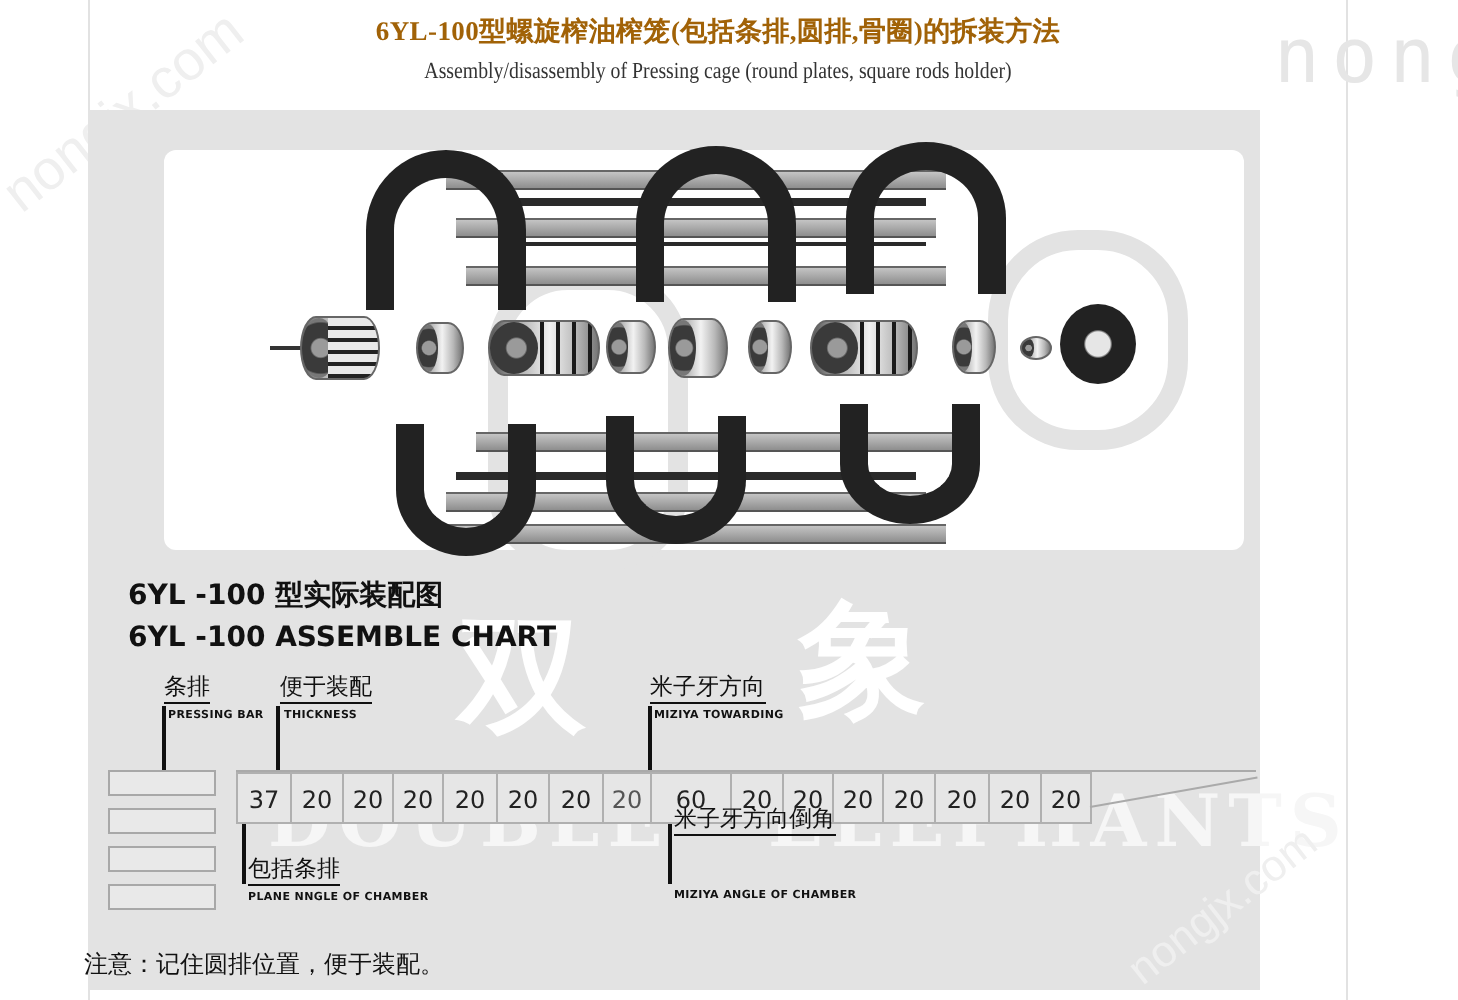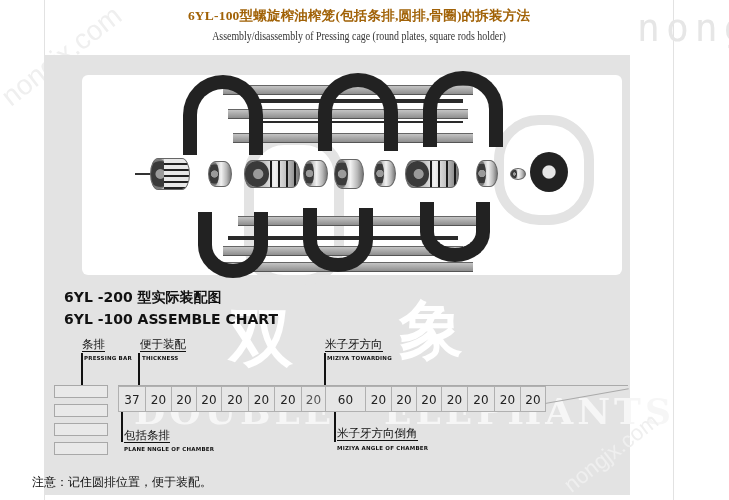--- a/index.html
+++ b/index.html
@@ -42,21 +42,21 @@
   .lbl-en { position: absolute; font-family: "DejaVu Sans", sans-serif; font-size: 5.5px; font-weight: bold; color: #111; letter-spacing: 0.2px; }
   .vline { position: absolute; width: 2px; background: #111; }
 
   .bar-box { position: absolute; left: 54px; width: 54px; height: 13px; border: 1px solid #a8a8a8; background: #e9e9e9; }
 
   .plates { position: absolute; left: 118px; top: 386px; height: 26px; }
   .plate { position: absolute; top: 0; height: 26px; background: #e6e6e6; border: 1px solid #b0b0b0; border-right: none; font-family: "DejaVu Sans", sans-serif; font-size: 12px; color: #222; text-align: center; line-height: 26px; }
   .plate.light { color: #555; }
   .base-line { position: absolute; height: 1px; background: #aaa; }
 
-  .note { position: absolute; left: 32px; top: 474px; font-family: "DejaVu Sans", sans-serif; font-size: 12px; color: #111; }
+  .note { position: absolute; left: 42px; top: 474px; font-family: "DejaVu Sans", sans-serif; font-size: 12px; color: #111; }
 
   .ghost-text { position: absolute; font-family: "DejaVu Serif", serif; font-weight: bold; font-size: 36px; color: #f6f6f6; letter-spacing: 4px; }
 </style>
 </head>
 <body>
 
 <div class="page"></div>
 
 <div class="title-cn" style="left:44px;width:630px;">6YL-100型螺旋榨油榨笼(包括条排,圆排,骨圈)的拆装方法</div>
 <div class="title-en" style="left:44px;width:630px;">Assembly/disassembly of Pressing cage (round plates, square rods holder)</div>
@@ -108,21 +108,21 @@
 <div class="cage" style="left:198px;top:212px;width:290px;height:70px;">
   <div class="rail" style="left:40px;top:4px;width:240px;"></div>
   <div class="rod" style="left:30px;top:24px;width:230px;"></div>
   <div class="rail" style="left:25px;top:34px;width:240px;"></div>
   <div class="rail" style="left:25px;top:50px;width:250px;"></div>
   <div class="band lower" style="left:0;top:0;width:70px;height:66px;"></div>
   <div class="band lower" style="left:105px;top:-4px;width:70px;height:64px;"></div>
   <div class="band lower" style="left:222px;top:-10px;width:70px;height:60px;"></div>
 </div>
 
-<div class="heading1">6YL -200 型实际装配图</div>
+<div class="heading1">6YL -100 型实际装配图</div>
 <div class="heading2">6YL -100 ASSEMBLE CHART</div>
 
 <div class="lbl-cn" style="left:82px;top:337px;">条排</div>
 <div class="lbl-en" style="left:84px;top:355px;">PRESSING BAR</div>
 <div class="vline" style="left:81px;top:353px;height:32px;"></div>
 
 <div class="lbl-cn" style="left:140px;top:337px;">便于装配</div>
 <div class="lbl-en" style="left:142px;top:355px;">THICKNESS</div>
 <div class="vline" style="left:138px;top:353px;height:33px;"></div>
 
@@ -154,18 +154,18 @@
   <div class="plate" style="left:376px;width:26px;">20</div>
   <div class="plate" style="left:402px;width:26px;border-right:1px solid #b0b0b0;">20</div>
 </div>
 <div class="base-line" style="left:545px;top:403px;width:85px;transform:rotate(-10deg);transform-origin:left;"></div>
 
 <div class="vline" style="left:121px;top:412px;height:30px;"></div>
 <div class="lbl-cn" style="left:124px;top:428px;">包括条排</div>
 <div class="lbl-en" style="left:124px;top:446px;">PLANE NNGLE OF CHAMBER</div>
 
 <div class="vline" style="left:334px;top:412px;height:30px;"></div>
-<div class="lbl-cn" style="left:337px;top:426px;">米子牙方向倒角</div>
+<div class="lbl-cn" style="left:337px;top:403px;">米子牙方向倒角</div>
 <div class="lbl-en" style="left:337px;top:445px;">MIZIYA ANGLE OF CHAMBER</div>
 
 <div class="note">注意：记住圆排位置，便于装配。</div>
 
 <div class="watermark-diag" style="left:555px;top:440px;font-size:22px;">nongjx.com</div>
 
 </body></html>

